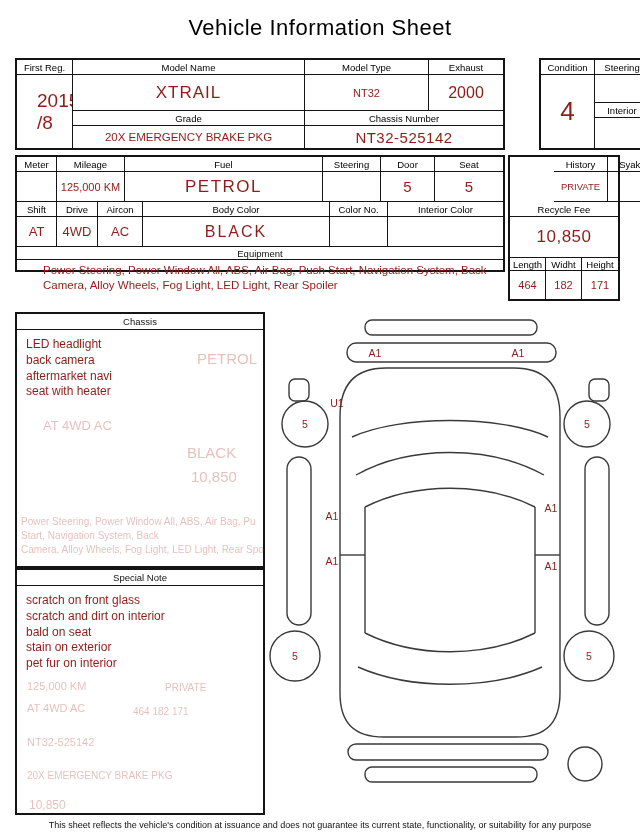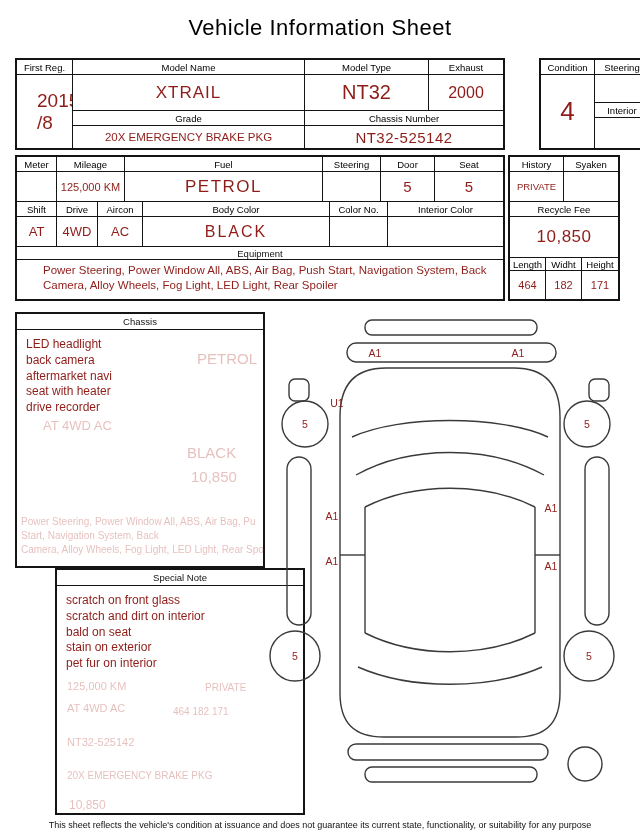--- a/index.html
+++ b/index.html
@@ -15,21 +15,21 @@
   .box { position:absolute; border:2px solid var(--line); background:#fff; }
   .grid { display:grid; }
   .cell { display:flex; align-items:center; justify-content:center; overflow:hidden; }
   .br { border-right:1px solid var(--line); }
   .bb { border-bottom:1px solid var(--line); }
   .hdr { font-size:9.5px; color:#000; }
   .val { color:var(--red); }
 
   .firstreg { font-size:19px; line-height:1.15; justify-content:flex-start; padding-left:20px; white-space:pre-line; }
   .modelname { font-size:17px; letter-spacing:1px; }
-  .modeltype { font-size:20px; }
+  .modeltype { font-size:11px; }
   .exhaust { font-size:16px; }
   .gradeval { font-size:11.5px; }
   .chassisval { font-size:15px; letter-spacing:.5px; }
   .cond4 { font-size:26px; }
   .mileage { font-size:11px; }
   .fuel { font-size:17px; letter-spacing:1.5px; }
   .doorseat { font-size:15px; }
   .smallval { font-size:13px; }
   .bodycolor { font-size:16px; letter-spacing:2px; }
   .private { font-size:9.5px; }
@@ -75,21 +75,21 @@
 
   <div class="box grid" style="left:508px; top:58px; width:128px; height:92px; grid-template-columns:54px 54px; grid-template-rows:15px 28px 15px 30px;margin-left:31px;">
     <div class="cell hdr br bb">Condition</div>
     <div class="cell hdr bb">Steering</div>
     <div class="cell val br cond4" style="grid-row:2/5; grid-column:1;">4</div>
     <div class="cell bb" style="grid-column:2;"></div>
     <div class="cell hdr bb" style="grid-column:2;">Interior</div>
     <div class="cell" style="grid-column:2;"></div>
   </div>
 
-  <div class="box" style="left:15px; top:155px; width:490px; height:146px;">
+  <div class="box" style="left:15px; top:155px; width:490px; height:117px;">
     <div class="grid" style="grid-template-columns:40px 68px 198px 58px 54px 68px; grid-template-rows:15px 30px;">
       <div class="cell hdr br bb">Meter</div>
       <div class="cell hdr br bb">Mileage</div>
       <div class="cell hdr br bb">Fuel</div>
       <div class="cell hdr br bb">Steering</div>
       <div class="cell hdr br bb">Door</div>
       <div class="cell hdr bb">Seat</div>
 
       <div class="cell br bb"></div>
       <div class="cell val br bb mileage">125,000 KM</div>
@@ -113,21 +113,21 @@
       <div class="cell br bb"></div>
       <div class="cell bb"></div>
     </div>
     <div>
       <div class="panel-hdr" style="height:13px;">Equipment</div>
       <div class="equip-text">Power Steering, Power Window  All, ABS, Air Bag, Push Start, Navigation System, Back Camera, Alloy Wheels, Fog Light, LED Light, Rear Spoiler</div>
     </div>
   </div>
 
   <div class="box" style="left:508px; top:155px; width:112px; height:146px;">
-    <div class="grid" style="grid-template-columns:54px 54px; grid-template-rows:15px 30px;">
+    <div class="grid" style="grid-template-columns:54px 54px; grid-template-rows:15px 30px;margin-left:44px;">
       <div class="cell hdr br bb">History</div>
       <div class="cell hdr bb">Syaken</div>
       <div class="cell val br bb private">PRIVATE</div>
       <div class="cell bb"></div>
     </div>
     <div class="cell hdr bb" style="height:15px;">Recycle Fee</div>
     <div class="cell val bb recycleval" style="height:41px;">10,850</div>
     <div class="grid" style="grid-template-columns:36px 36px 36px; grid-template-rows:13px 28px;">
       <div class="cell hdr br bb">Length</div>
       <div class="cell hdr br bb">Widht</div>
@@ -138,32 +138,31 @@
     </div>
   </div>
 
   <div class="box" style="left:15px; top:312px; width:250px; height:256px;">
     <div class="panel-hdr">Chassis</div>
     <div class="panel-body">
       <div class="note-line">LED headlight</div>
       <div class="note-line">back camera</div>
       <div class="note-line">aftermarket navi</div>
       <div class="note-line">seat with heater</div>
-      <div class="note-line">drive recorder</div>
     </div>
     <div class="ghost" style="left:180px; top:36px; font-size:15px;">PETROL</div>
     <div class="ghost" style="left:26px; top:104px; font-size:13px;">AT   4WD   AC</div>
     <div class="ghost" style="left:170px; top:130px; font-size:15px;">BLACK</div>
     <div class="ghost" style="left:174px; top:154px; font-size:15px;">10,850</div>
     <div class="ghost" style="left:4px; top:202px; font-size:10px;">Power Steering, Power Window All, ABS, Air Bag, Pu</div>
     <div class="ghost" style="left:4px; top:216px; font-size:10px;">Start, Navigation System, Back</div>
     <div class="ghost" style="left:4px; top:230px; font-size:10px;">Camera, Alloy Wheels, Fog Light, LED Light, Rear Spo</div>
   </div>
 
-  <div class="box" style="left:15px; top:568px; width:250px; height:247px;margin-left:40px;">
+  <div class="box" style="left:15px; top:568px; width:250px; height:247px;">
     <div class="panel-hdr">Special Note</div>
     <div class="panel-body">
       <div class="note-line">scratch on front glass</div>
       <div class="note-line">scratch and dirt on interior</div>
       <div class="note-line">bald on seat</div>
       <div class="note-line">stain on exterior</div>
       <div class="note-line">pet fur on interior</div>
     </div>
     <div class="ghost" style="left:10px; top:110px; font-size:11px;">125,000 KM</div>
     <div class="ghost" style="left:10px; top:132px; font-size:11px;">AT  4WD  AC</div>

